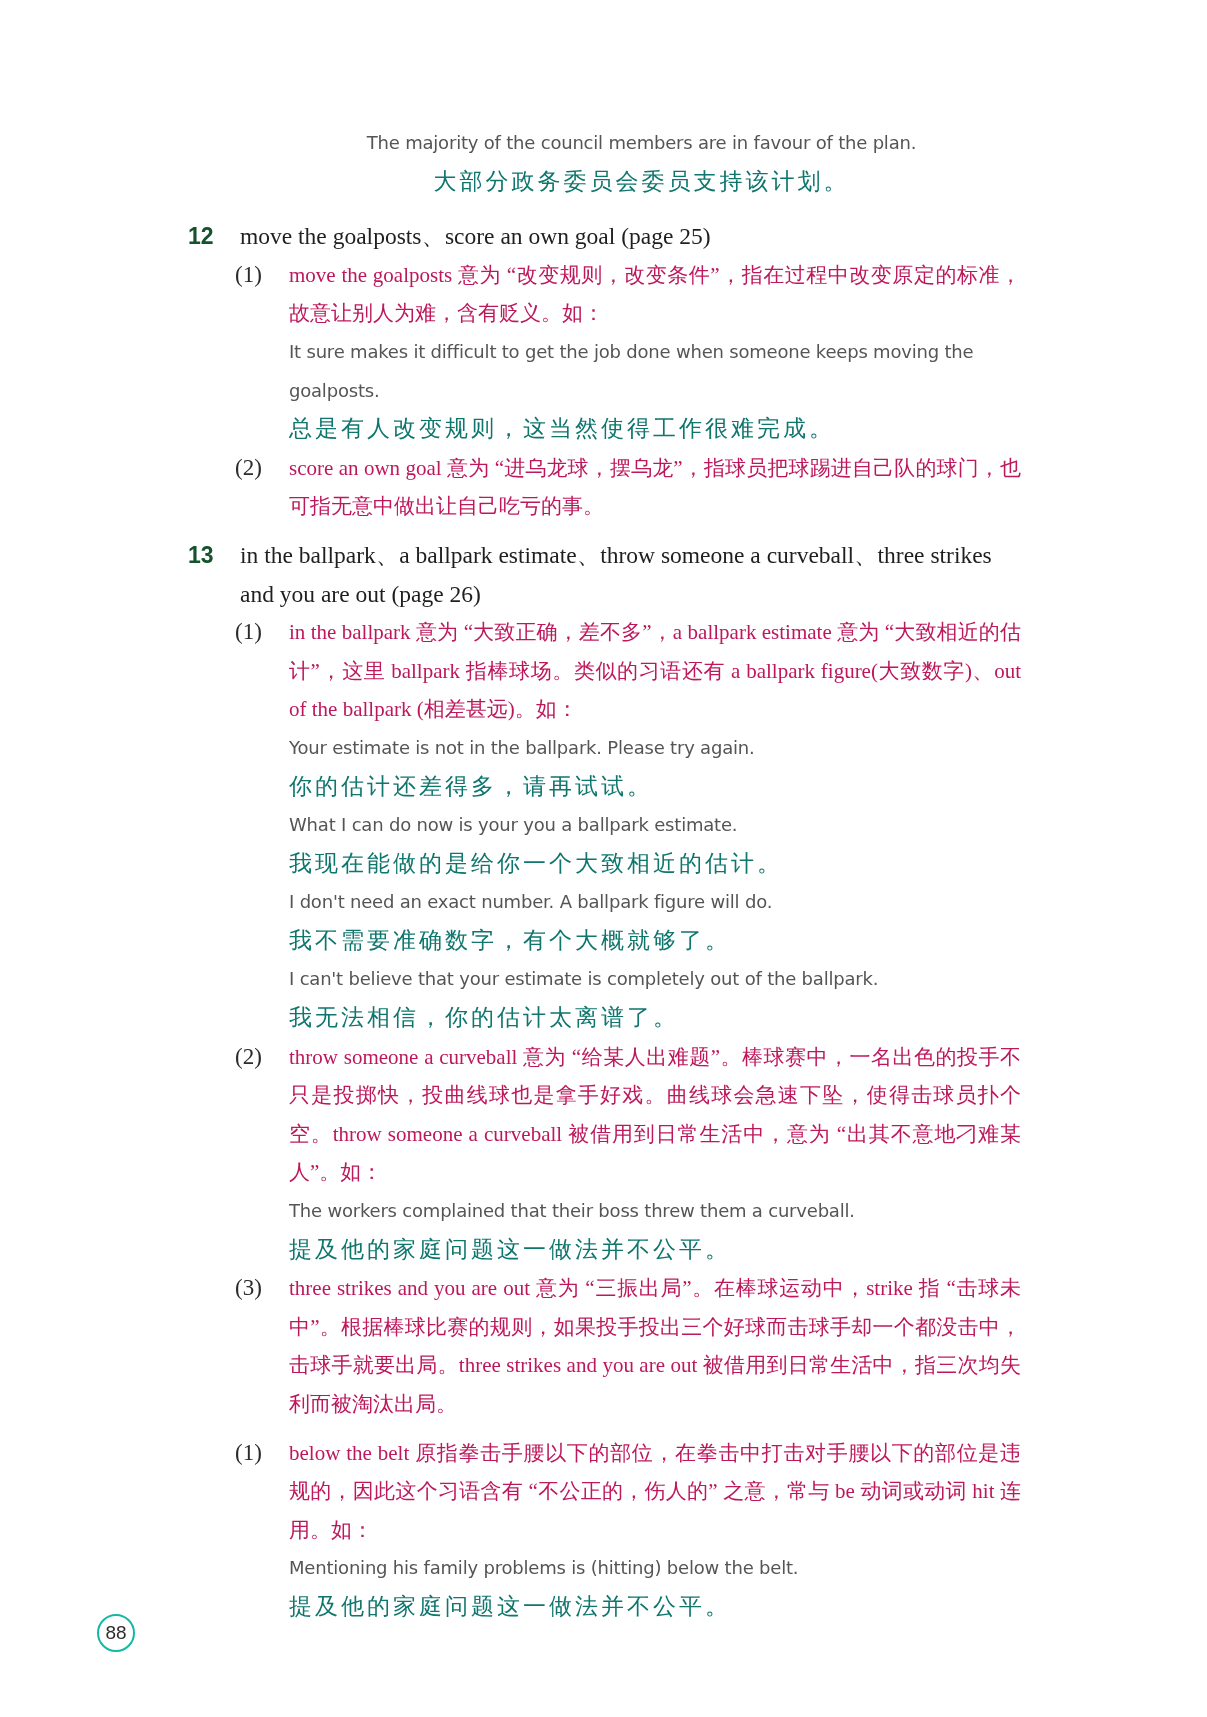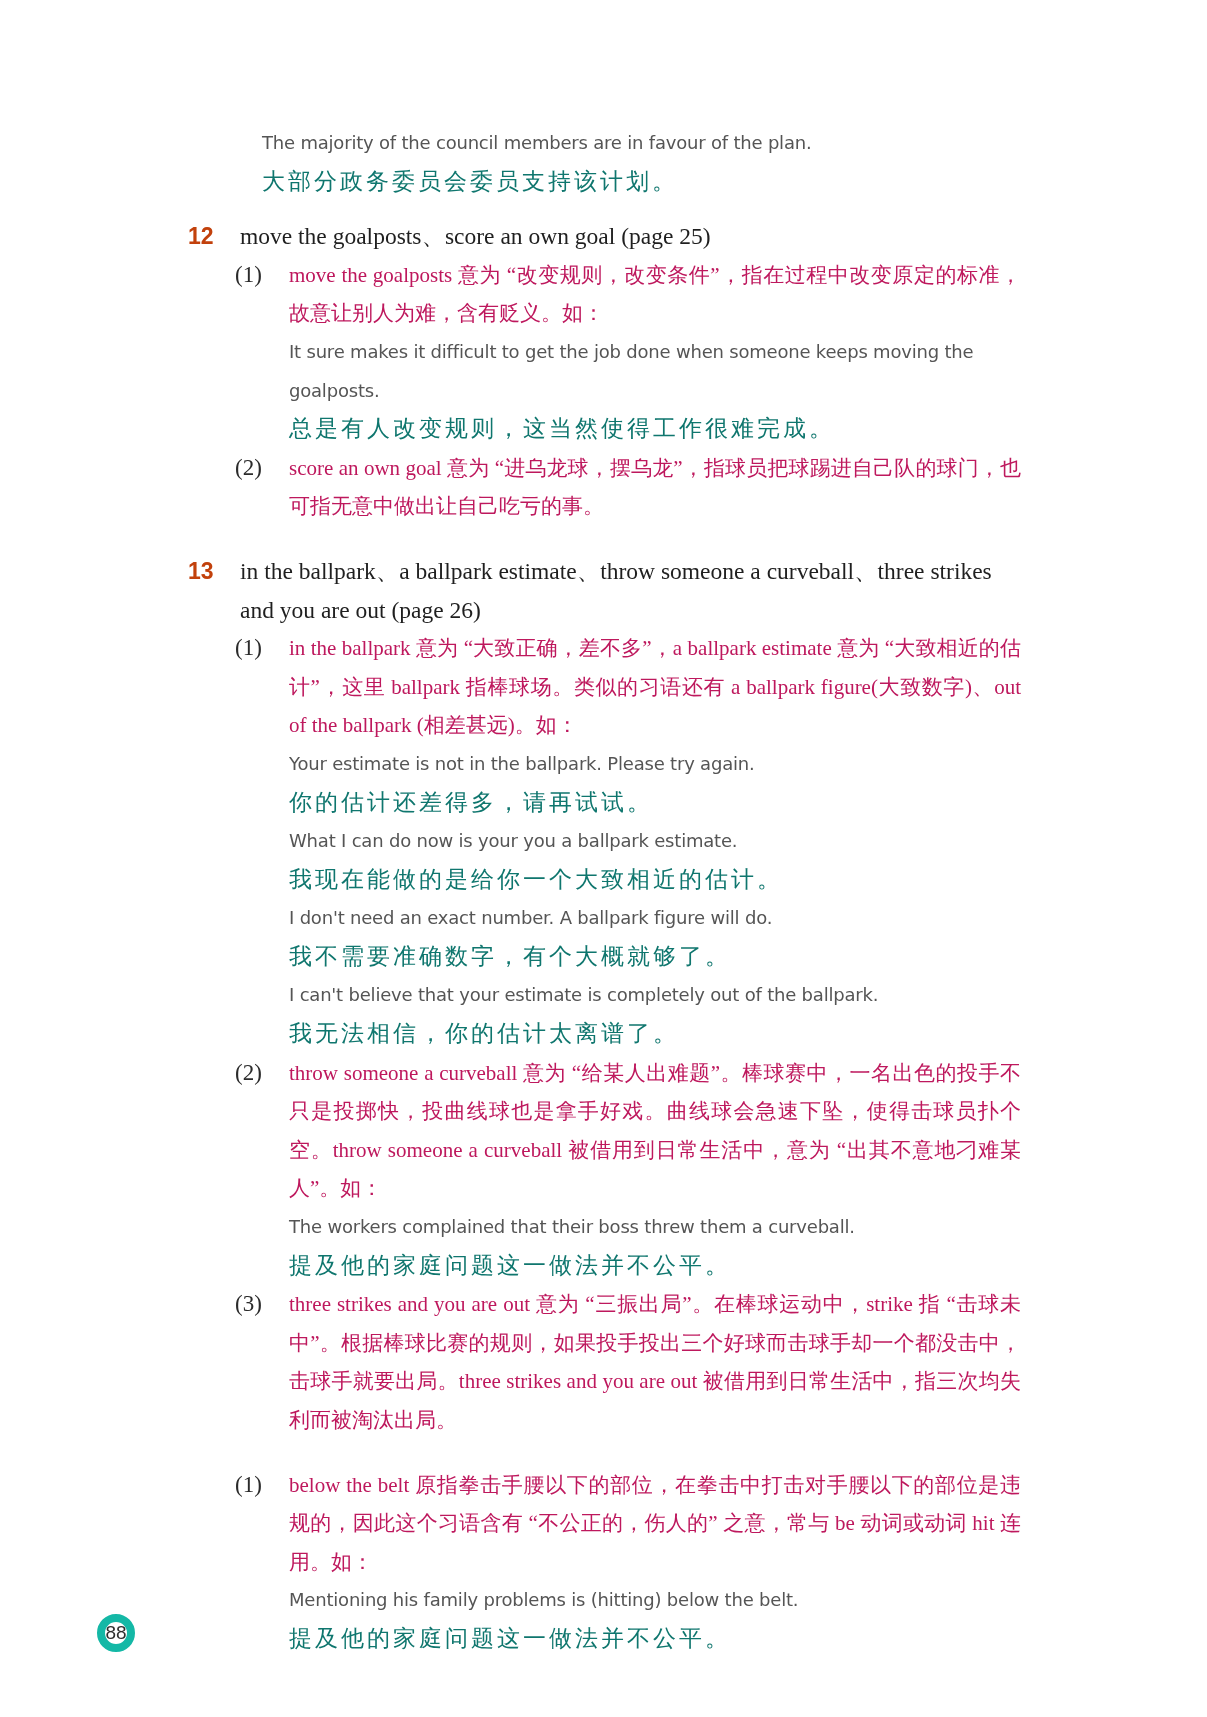--- a/index.html
+++ b/index.html
@@ -41,32 +41,33 @@
   }
   
   .ex-zh {
     font-size: 23px;
     letter-spacing: 3px;
     color: #0f766e;
   }
   
   .intro {
     margin-left: 74px;
+    text-align: center;
   }
   
   .item { margin-top: 16px; }
-  .item.tight { margin-top: 26px; }
+  .item.tight { margin-top: 10px; }
   .item-head { display: flex; }
   .item-num {
     width: 52px;
     flex: 0 0 52px;
     font-family: "Liberation Sans", "DejaVu Sans", sans-serif;
     font-weight: bold;
     font-size: 23px;
-    color: #c2410c;
+    color: #14532d;
   }
   .item-title {
     flex: 1;
     font-size: 23.5px;
     font-weight: normal;
     color: #1f1f1f;
   }
   .sub {
     display: flex;
     margin-left: 47px;
@@ -78,21 +79,21 @@
     color: #2b2b2b;
   }
   .sub-body { flex: 1; min-width: 0; }
   
   .page-badge {
     position: absolute;
     left: 97px;
     top: 1614px;
     width: 38px;
     height: 38px;
-    border: 8px solid #14b8a6;
+    border: 2px solid #14b8a6;
     border-radius: 50%;
     box-sizing: border-box;
     display: flex;
     align-items: center;
     justify-content: center;
     font-family: "Liberation Sans", "DejaVu Sans", sans-serif;
     font-size: 19px;
     color: #2e2e2e;
   }
 </style>

